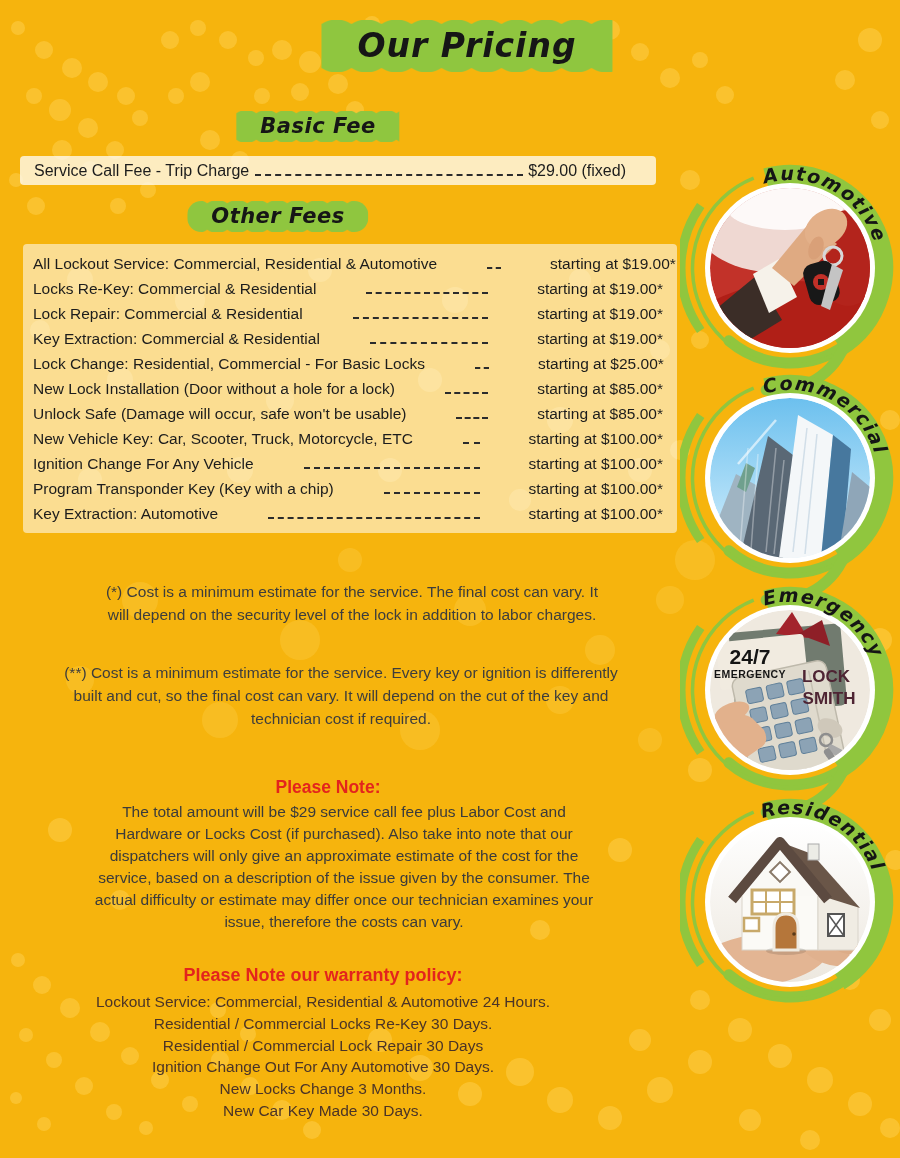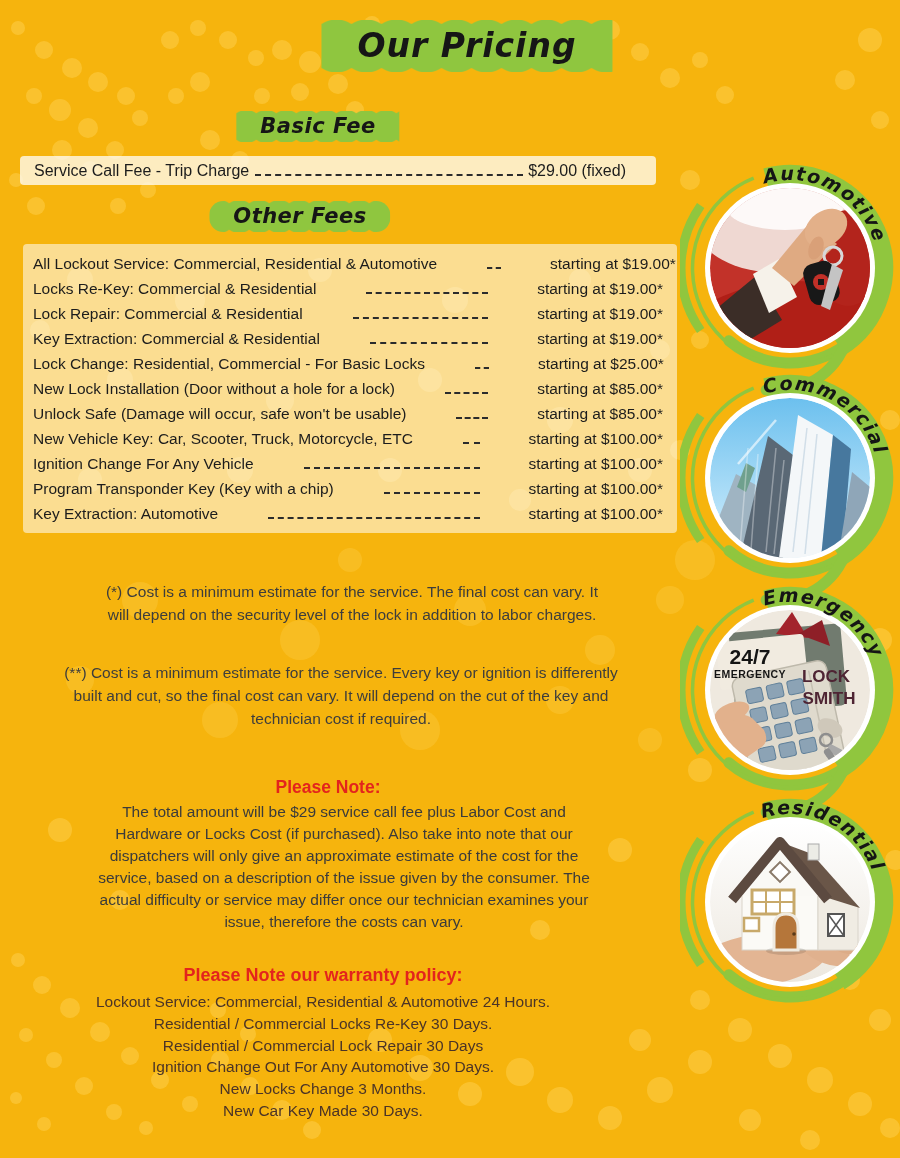--- a/index.html
+++ b/index.html
@@ -193,21 +193,21 @@
       <circle cx="80" cy="680" r="14"></circle>
       <circle cx="650" cy="740" r="12"></circle>
     <circle cx="350" cy="560" r="12"></circle>
       <circle cx="695" cy="560" r="20"></circle>
       <circle cx="670" cy="600" r="14"></circle>
   </g>
 </svg>
 
 <div class="blob blob-lg" style="left:467px;top:20px;">Our Pricing</div>
 <div class="blob blob-sm" style="left:286px;top:111px;margin-left:32px;">Basic Fee</div>
-<div class="blob blob-sm" style="left:300px;top:201px;border-radius:14px;">Other Fees</div>
+<div class="blob blob-sm" style="left:278px;top:201px;border-radius:14px;">Other Fees</div>
 
 <div id="fee-bar" class="layer">
   <span class="nowrap">Service Call Fee - Trip Charge</span>
   <span class="leader"></span>
   <span class="nowrap">$29.00 (fixed)</span>
 </div>
 
 <div id="fee-panel" class="layer">
   <div class="fee-row">
       <span class="nowrap">All Lockout Service: Commercial, Residential &amp; Automotive</span>
@@ -275,21 +275,21 @@
   <div>built and cut, so the final cost can vary. It will depend on the cut of the key and</div>
   <div>technician cost if required.</div>
 </div>
 
 <div id="pn-head" class="layer red-head">Please Note:</div>
 <div id="pn-body" class="layer">
   <div>The total amount will be $29 service call fee plus Labor Cost and</div>
   <div>Hardware or Locks Cost (if purchased). Also take into note that our</div>
   <div>dispatchers will only give an approximate estimate of the cost for the</div>
   <div>service, based on a description of the issue given by the consumer. The</div>
-  <div>actual difficulty or service may differ once our technician examines your</div>
+  <div>actual difficulty or estimate may differ once our technician examines your</div>
   <div>issue, therefore the costs can vary.</div>
 </div>
 
 <div id="wr-head" class="layer red-head">Please Note our warranty policy:</div>
 <div id="wr-list" class="layer">
   <div>Lockout Service: Commercial, Residential &amp; Automotive 24 Hours.</div>
   <div>Residential / Commercial Locks Re-Key 30 Days.</div>
   <div>Residential / Commercial Lock Repair 30 Days</div>
   <div>Ignition Change Out For Any Automotive 30 Days.</div>
   <div>New Locks Change 3 Months.</div>

